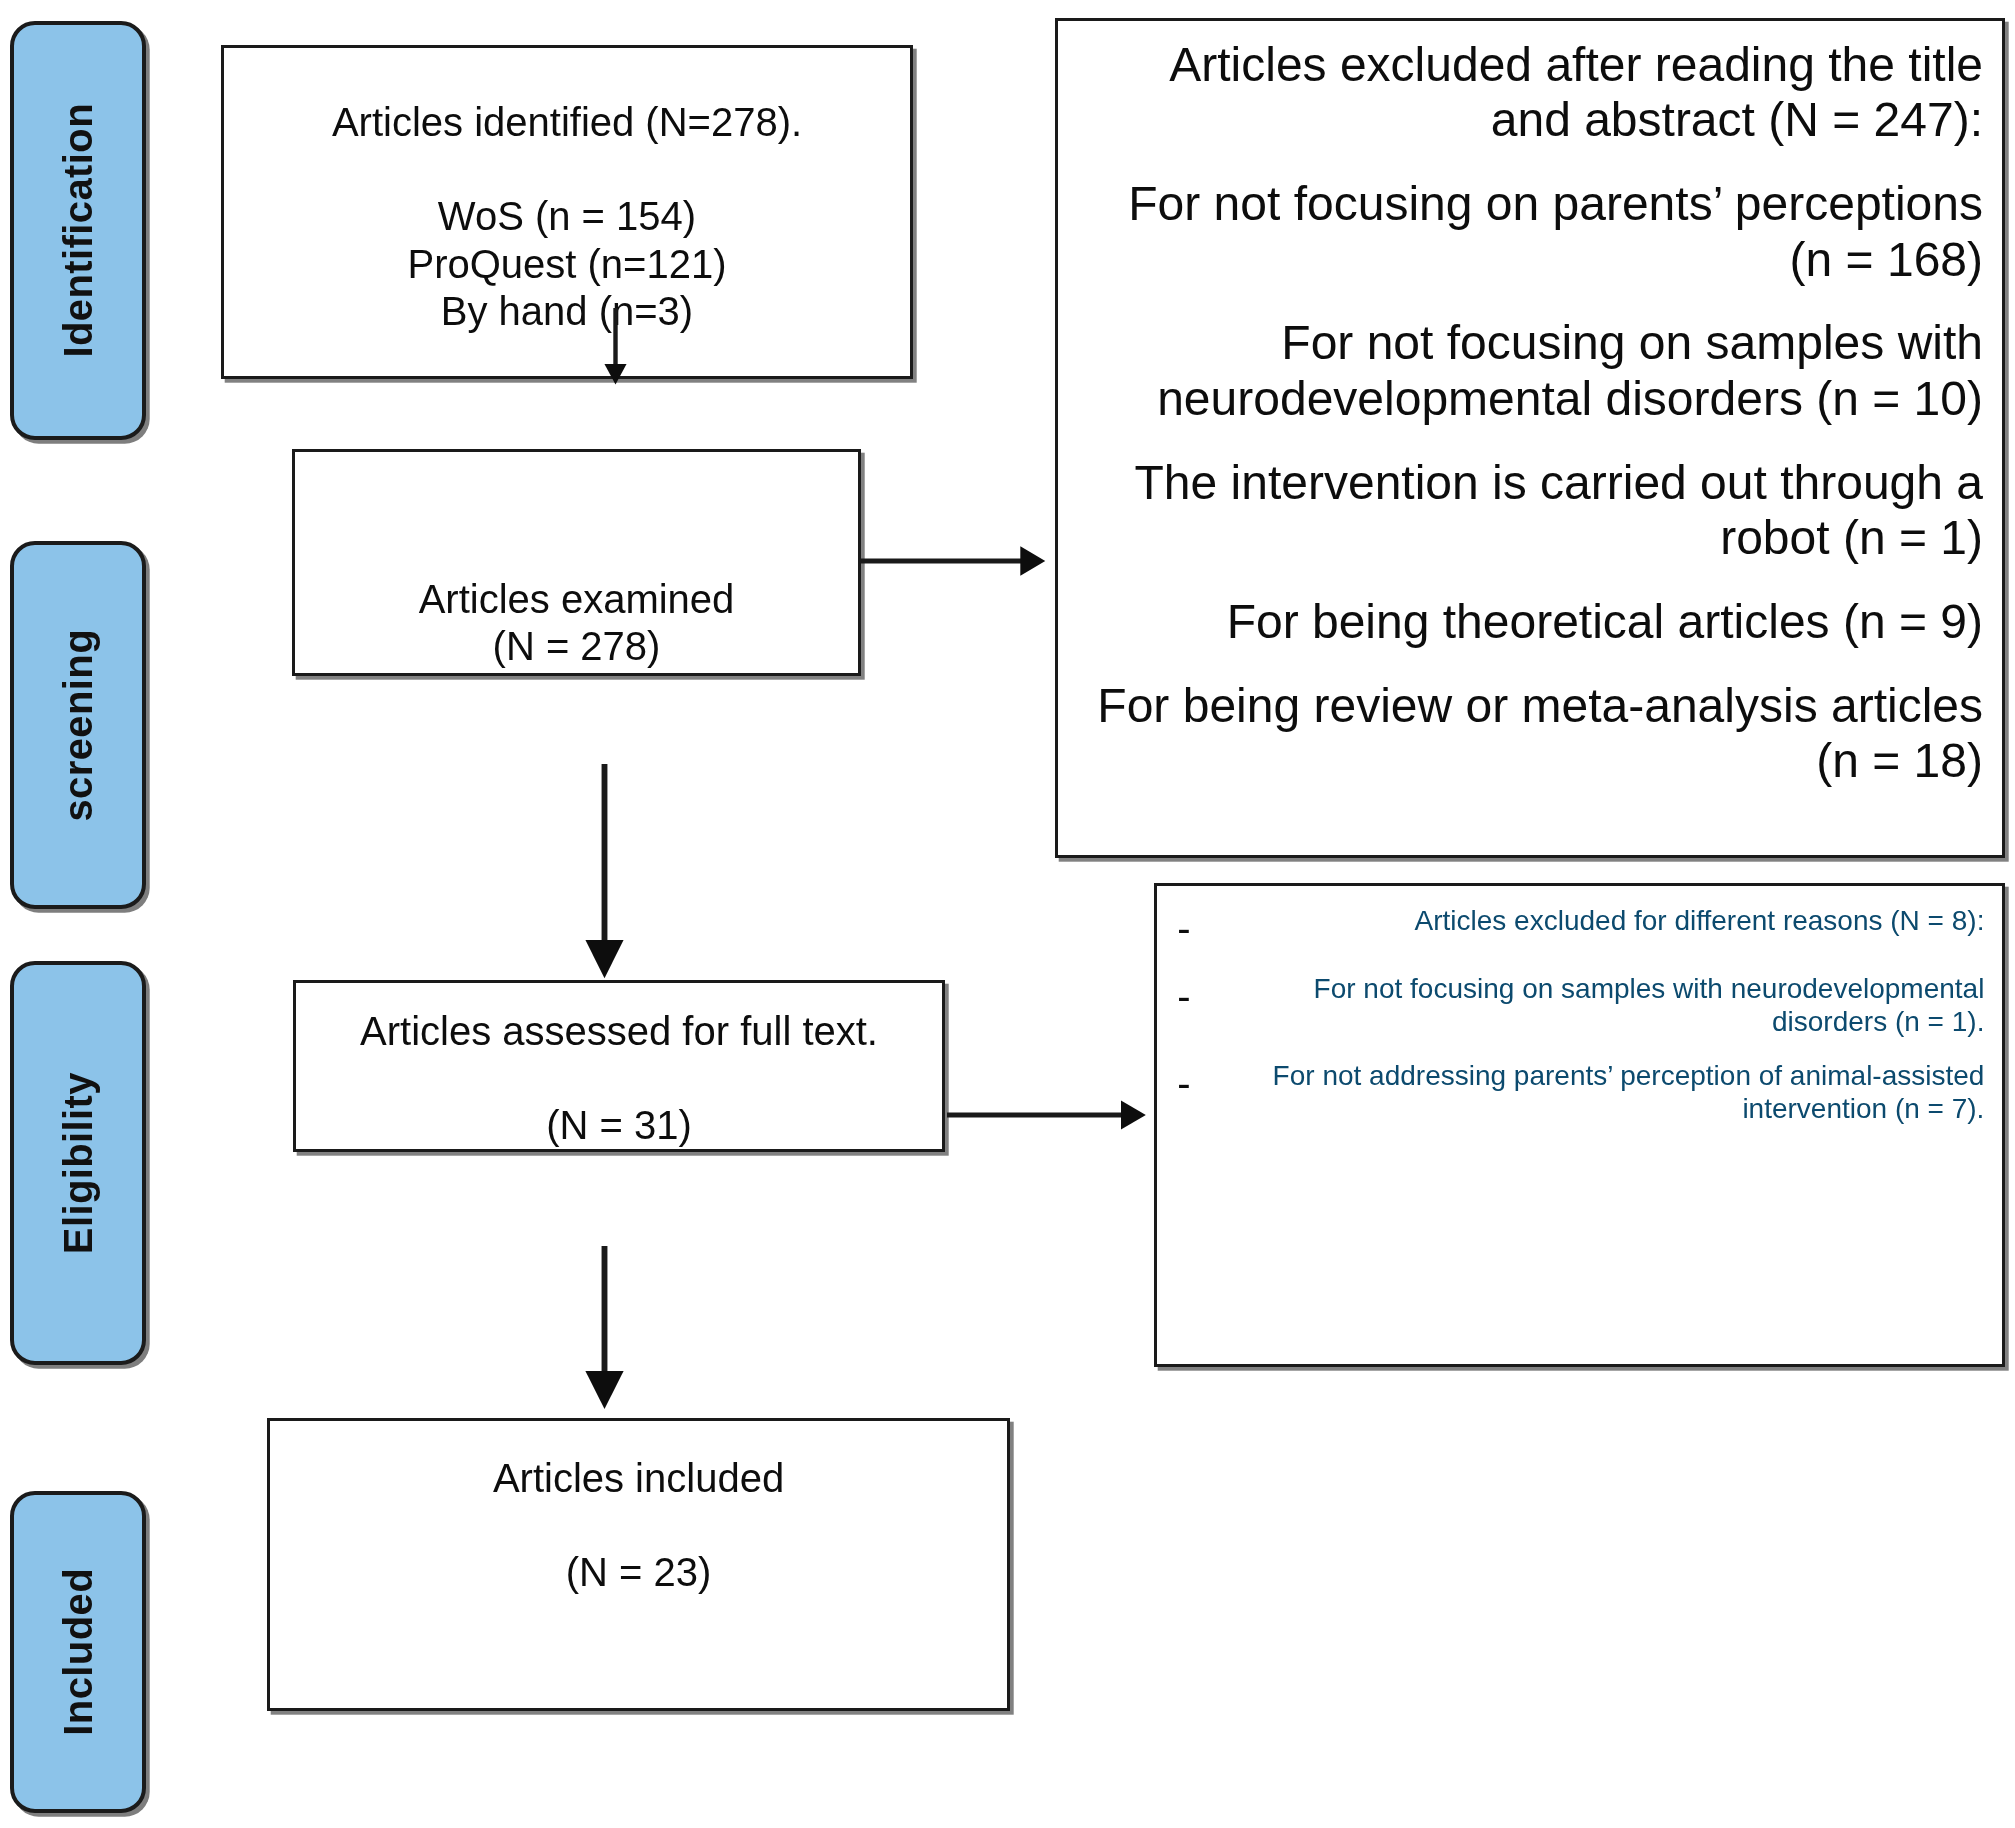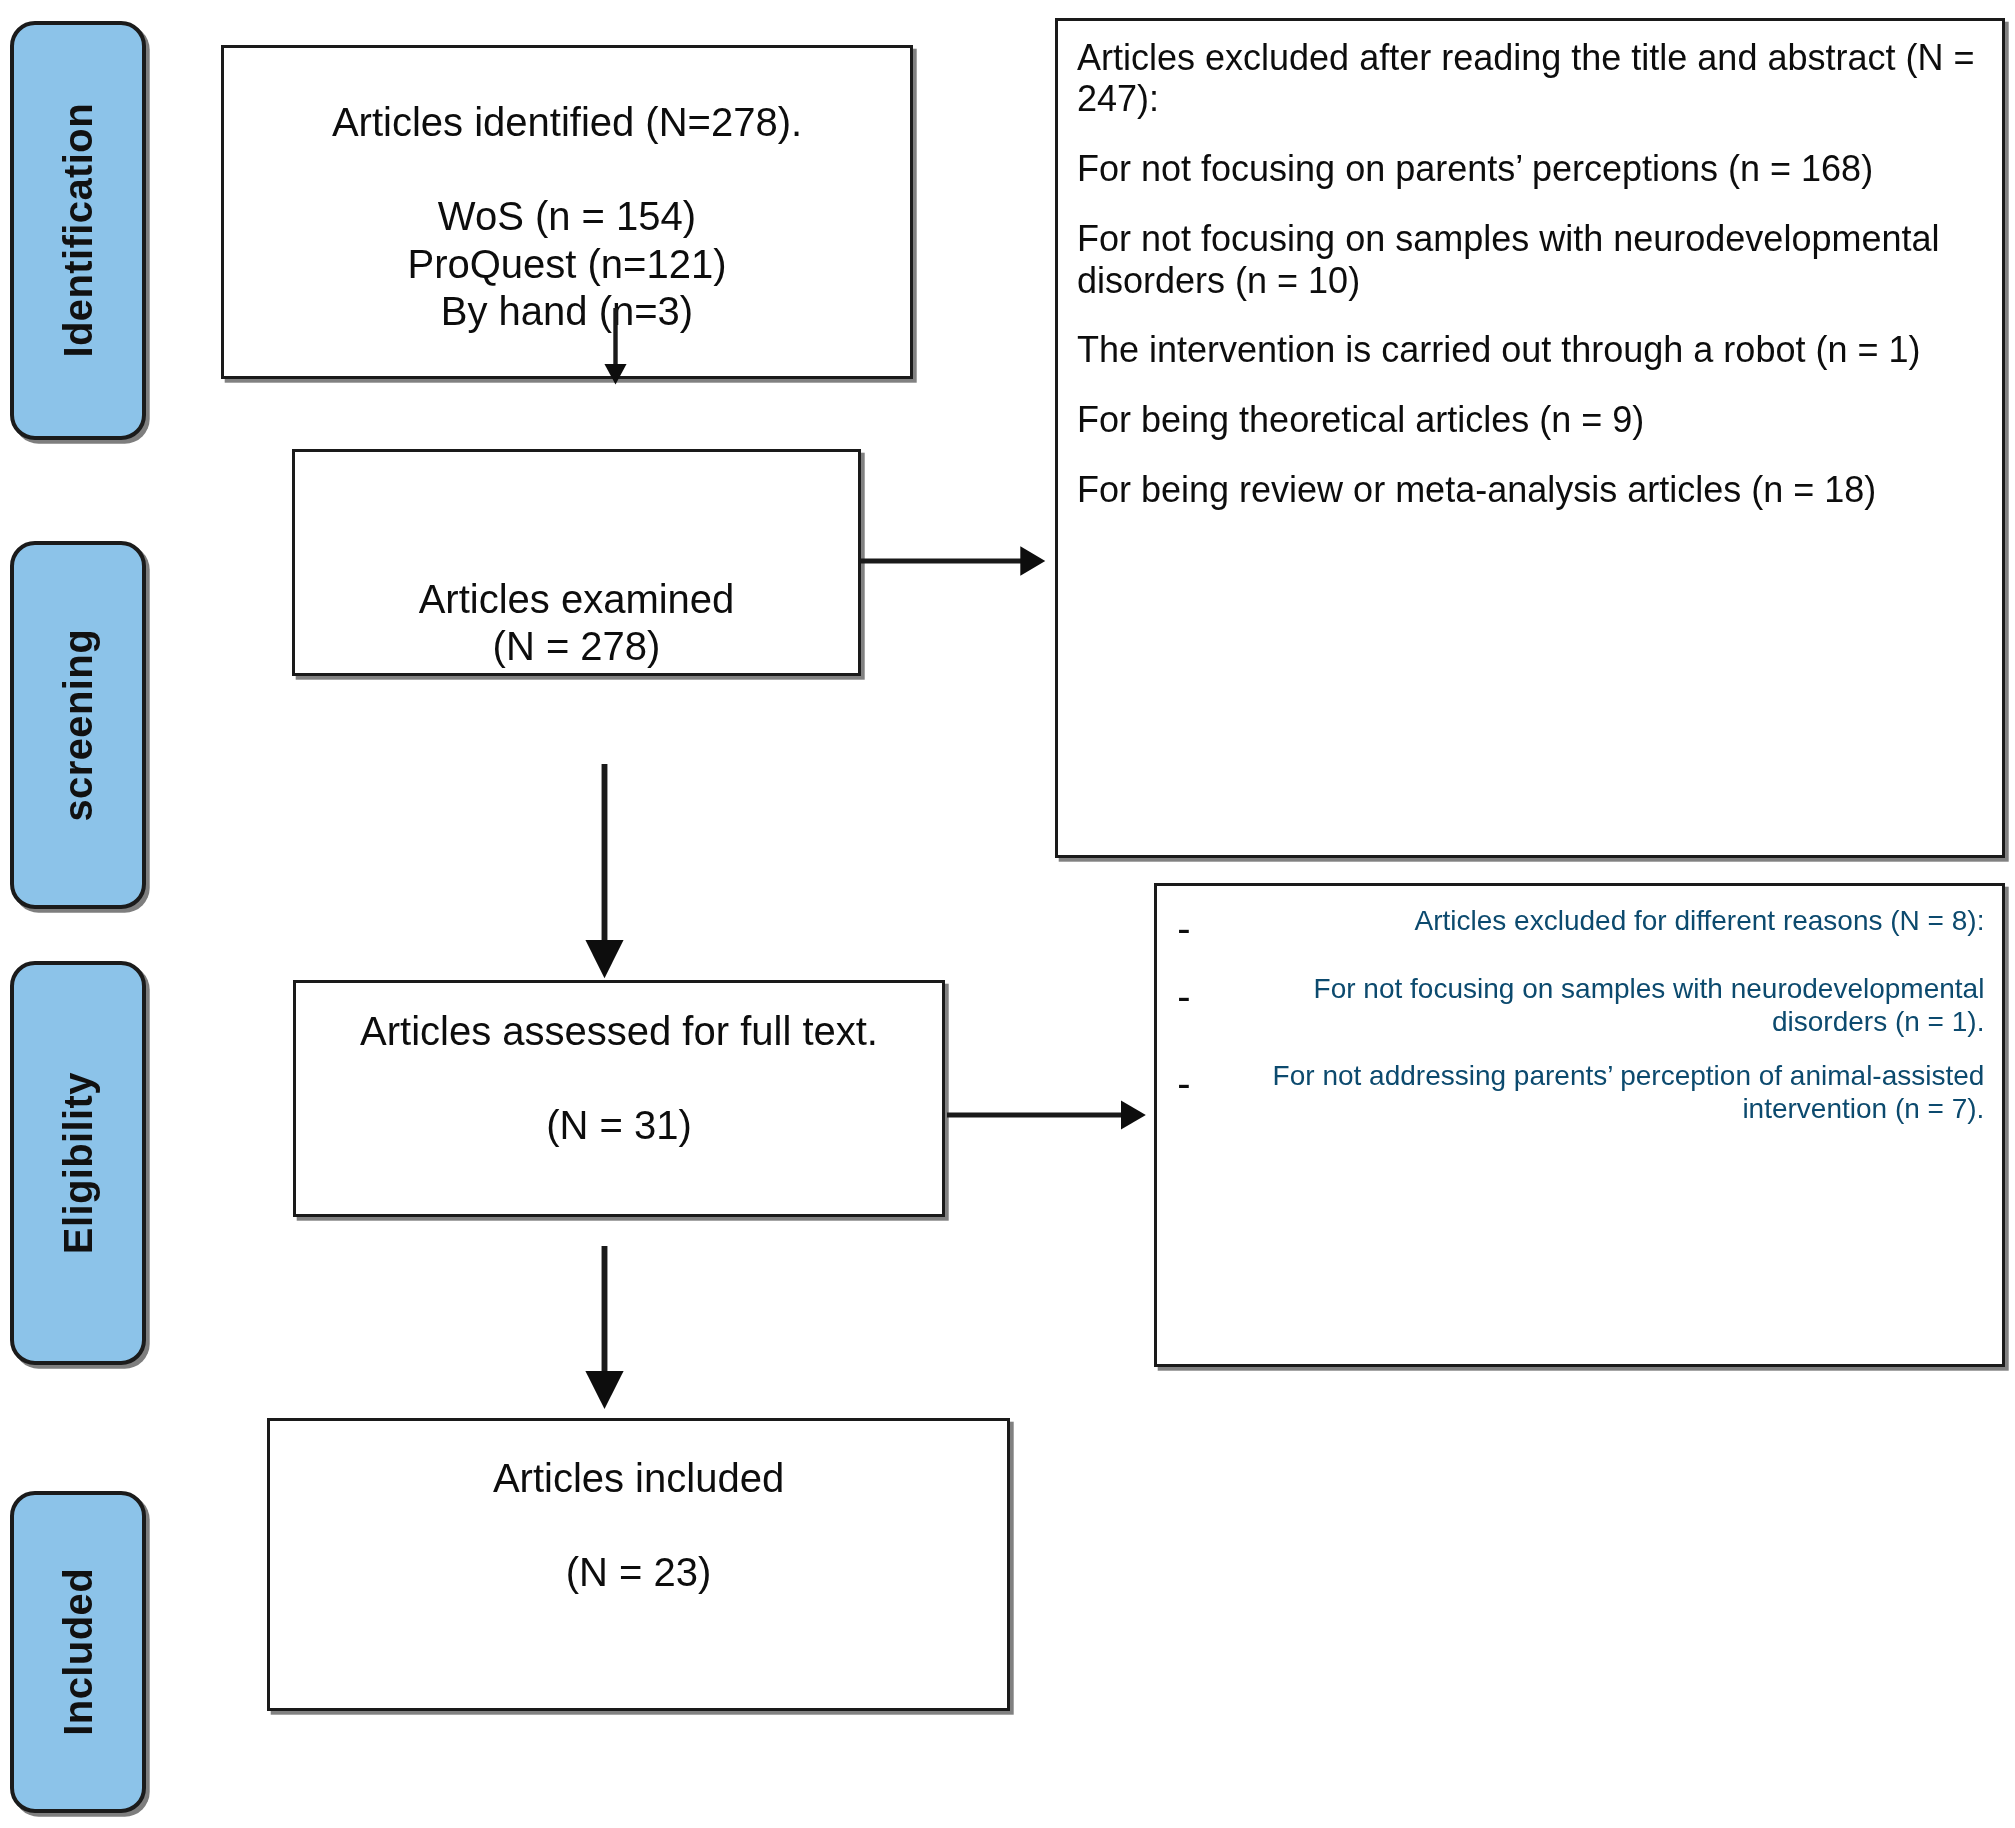--- a/index.html
+++ b/index.html
@@ -52,24 +52,24 @@
   .box-text {
     font-size: 40px;
     line-height: 1.18;
     color: #0d0d0d;
     text-align: center;
     white-space: pre-line;
   }
 
   
   .para {
-    font-size: 36px;
+    font-size: 48px;
     line-height: 1.16;
     color: #0d0d0d;
-    text-align: left;
+    text-align: right;
     white-space: pre-line;
   }
   .para + .para { margin-top: 28px; }
 
   
   .bullet-list {
     list-style: none;
     margin: 0;
     padding: 0;
   }
@@ -130,21 +130,21 @@
 WoS (n = 154)
 ProQuest (n=121)
 By hand (n=3)</div>
   </div>
 
   <div class="flow-box" style="left:292px; top:449px; width:569px; height:227px; display:flex; align-items:flex-end; justify-content:center; padding-top:31px;">
     <div class="box-text">Articles examined
 (N = 278)</div>
   </div>
 
-  <div class="flow-box" style="left:293px; top:980px; width:652px; height:237px; display:flex; align-items:flex-start; justify-content:center; padding-top:25px;">
+  <div class="flow-box" style="left:293px; top:980px; width:652px; height:172px; display:flex; align-items:flex-start; justify-content:center; padding-top:25px;">
     <div class="box-text">Articles assessed for full text.
 
 (N = 31)</div>
   </div>
 
   <div class="flow-box" style="left:267px; top:1418px; width:743px; height:293px; display:flex; align-items:flex-start; justify-content:center; padding-top:34px;">
     <div class="box-text">Articles included
 
 (N = 23)</div>
   </div>

